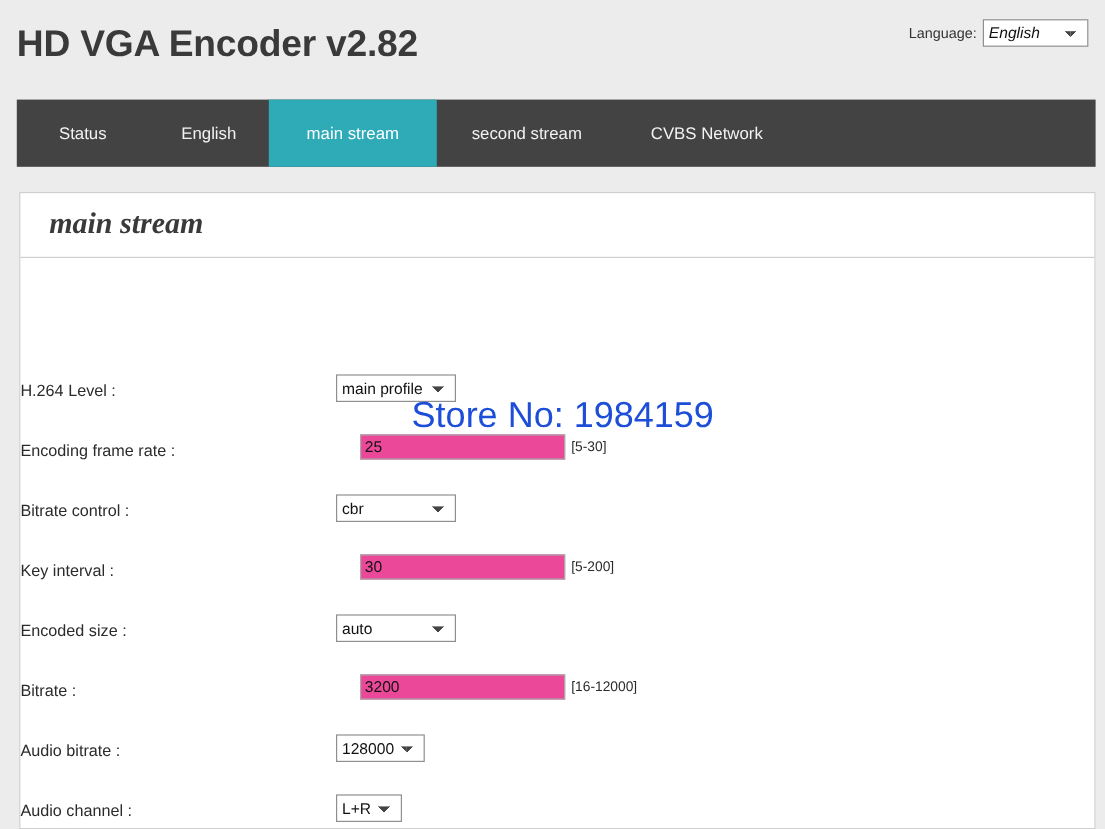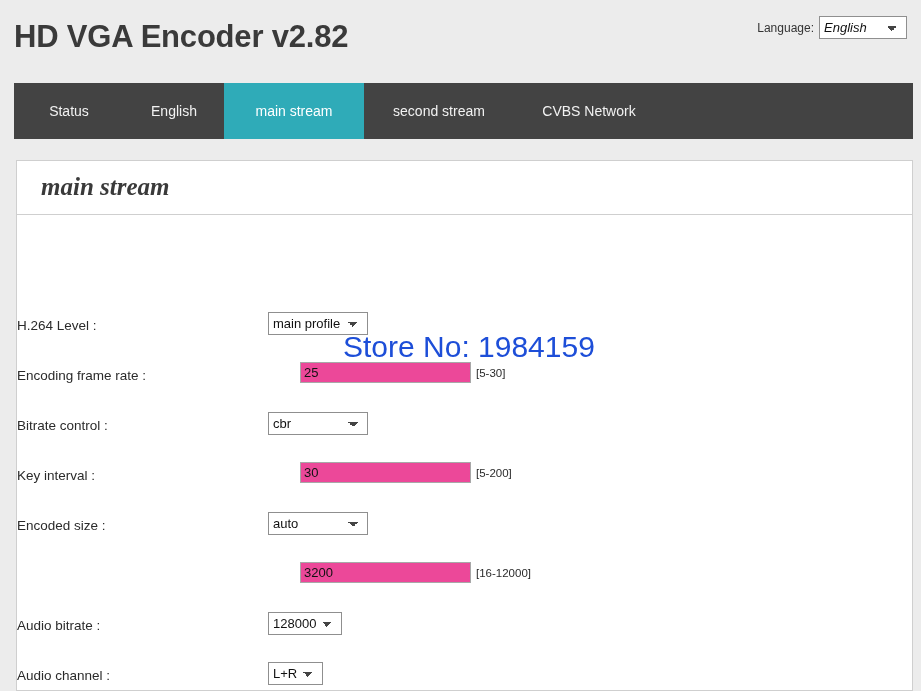--- a/index.html
+++ b/index.html
@@ -147,21 +147,21 @@
     font-size: 13.5px;
     color: #2b2b2b;
     white-space: nowrap;
   }
   .field {
     position: absolute;
     top: 0;
     display: flex;
     align-items: center;
   }
-  .field.sel-col  { left: 231px; padding-left: 20px; }
+  .field.sel-col  { left: 243px; padding-left: 20px; }
   .field.text-col { left: 283px; }
 
   input.txt {
     font-family: "Liberation Sans", sans-serif;
     font-size: 13px;
     color: #111;
     width: 171px;
     height: 21px;
     box-sizing: border-box;
     border: 1px solid #a8a8a8;
@@ -255,20 +255,21 @@
           <span class="hint">[5-200]</span>
         </div>
       </div>
       <div class="row" style="top: 297px;">
         <div class="row-label">Encoded size :</div>
         <div class="field sel-col">
           <select class="native w-auto"><option>auto</option></select>
         </div>
       </div>
       <div class="row" style="top: 347px;">
+        <div class="row-label">Bitrate :</div>
         <div class="field text-col">
           <input type="text" class="txt" value="3200" style="">
           <span class="hint">[16-12000]</span>
         </div>
       </div>
       <div class="row" style="top: 397px;">
         <div class="row-label">Audio bitrate :</div>
         <div class="field sel-col">
           <select class="native w-fit"><option>128000</option></select>
         </div>

